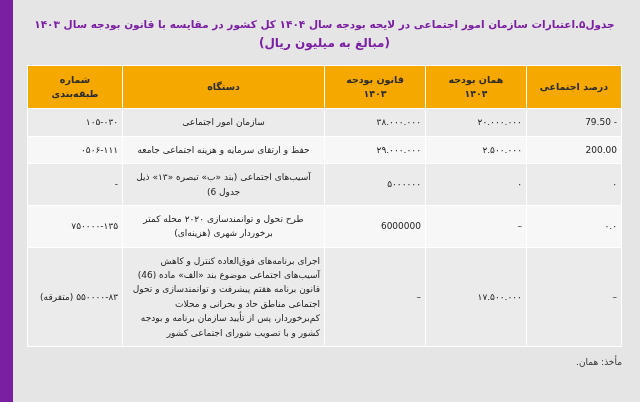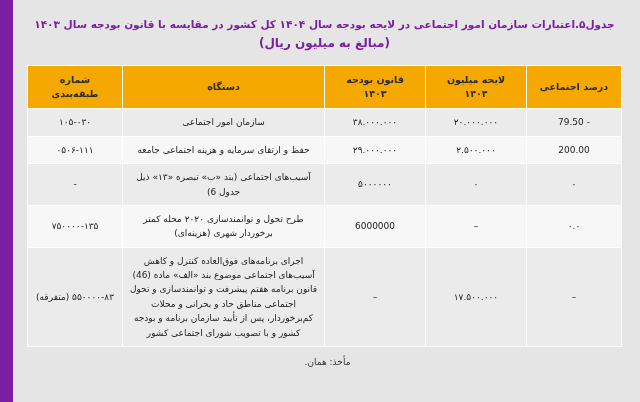--- a/index.html
+++ b/index.html
@@ -66,21 +66,21 @@
     font-weight: bold;
     font-size: 9.5px;
     padding: 7px 3px;
     border: 1px solid #ffffff;
     line-height: 1.5;
     vertical-align: middle;
   }
   table.budget td {
     border: 1px solid #ffffff;
     padding: 6px 4px;
-    text-align: center;
+    text-align: right;
     vertical-align: middle;
     line-height: 1.6;
     color: #222222;
   }
   tr.row-a td { background: #ebebeb; }
   tr.row-b td { background: #f7f7f7; }
   td.desc {
     text-align: right;
     padding-right: 7px;
     padding-left: 7px;
@@ -90,21 +90,21 @@
   td.desc.center {
     text-align: center;
   }
   .col-pct   { width: 16%; }
   .col-1404  { width: 17%; }
   .col-1403  { width: 17%; }
   .col-dev   { width: 34%; }
   .col-code  { width: 16%; }
   .source {
     margin-top: 10px;
-    text-align: center;
+    text-align: right;
     font-size: 9px;
     color: #333333;
     padding-left: 6px;
   }
   .nowrap { white-space: nowrap; }
 </style>
 </head>
 <body>
 
 <div class="page">
@@ -125,21 +125,21 @@
         <col class="col-1403">
         <col class="col-dev">
         <col class="col-code">
       </colgroup>
       <thead>
         <tr>
           <th>
             <span>درصد اجتماعی</span>
           </th>
           <th>
-            <span>لایحه میلیون</span><br>
+            <span>همان بودجه</span><br>
             <span>۱۴۰۴</span>
           </th>
           <th>
             <span>قانون بودجه</span><br>
             <span>۱۴۰۳</span>
           </th>
           <th>
             <span>دستگاه</span>
           </th>
           <th>

